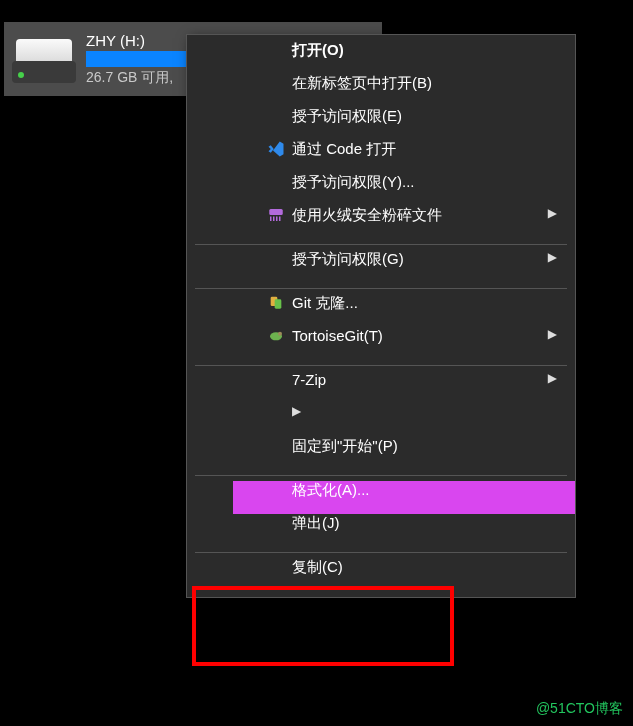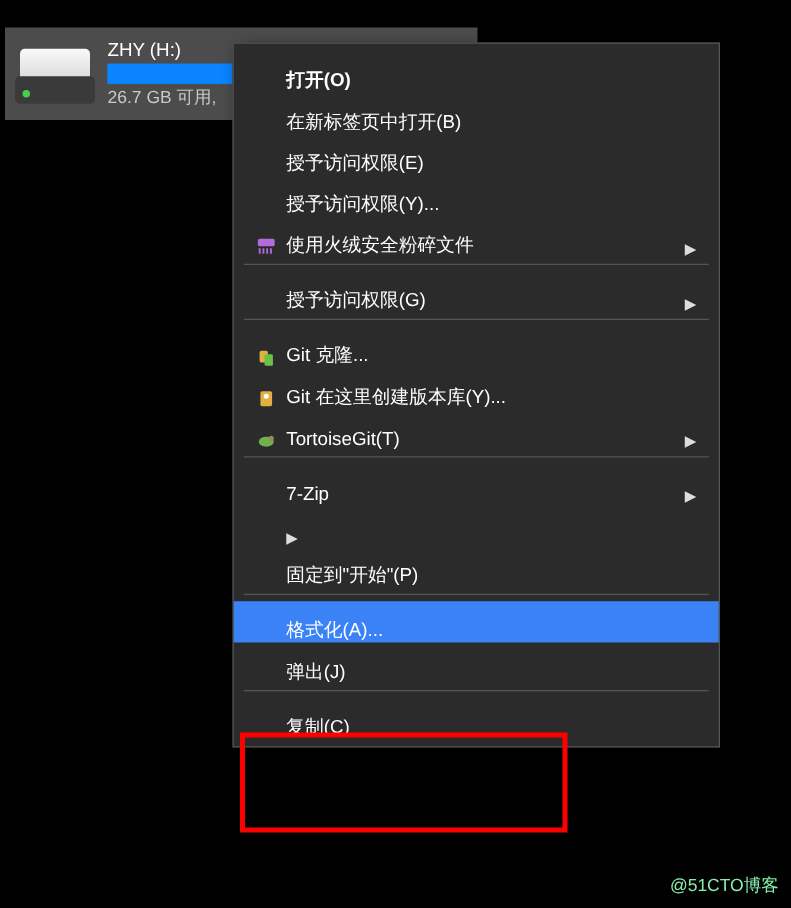--- a/index.html
+++ b/index.html
@@ -59,28 +59,29 @@
     position: absolute;
     left: 186px; top: 34px;
     width: 390px;
     background: #2b2b2b;
     border: 1px solid #555;
     padding: 6px 0;
     box-shadow: 4px 4px 12px rgba(0,0,0,.6);
   }
   .menu-item {
     display: flex;
-    align-items: flex-end;
+    align-items: flex-start;
     height: 33px;
-    padding: 0 18px 0 10px;
+    padding: 0 18px 0 27px;
     color: #fff;
     position: relative;
+    margin-left: 46px;
   }
   .menu-item.bold .label { font-weight: 700; }
-  .menu-item.highlight { background: #3b82f6; }
+  .menu-item.highlight { background: #d946ef; }
   .menu-item .icon {
     width: 32px;
     display: flex;
     justify-content: center;
     align-items: center;
   }
   .menu-item .label { flex: 1; font-size: 15px; }
   .menu-item .arrow {
     font-size: 12px;
     color: #ddd;
@@ -95,21 +96,21 @@
   .redbox {
     position: absolute;
     border: 4px solid #ff0000;
     pointer-events: none;
   }
 
   
   .watermark {
     position: absolute;
     right: 10px; bottom: 8px;
-    color: #86efac;
+    color: #22c55e;
     font-size: 14px;
   }
 
   
   svg { display: block; }
 </style>
 </head>
 <body>
 
 <div class="drive">
@@ -136,20 +137,28 @@
     <span class="icon"></span>
     <span class="label">在新标签页中打开(B)</span>
   </div>
 
   <div class="menu-item">
     <span class="icon"></span>
     <span class="label">授予访问权限(E)</span>
   </div>
 
 
+  <div class="menu-item">
+    <span class="icon">
+      <svg width="18" height="18" viewBox="0 0 24 24">
+          <path fill="#2f8aeb" d="M17 2l5 3v14l-5 3-9-8 9-12zM5 7l4 5-4 5-3-2 3-3-3-3 3-2z"></path>
+        </svg>
+    </span>
+    <span class="label">通过 Code 打开</span>
+  </div>
 
   <div class="menu-item">
     <span class="icon"></span>
     <span class="label">授予访问权限(Y)...</span>
   </div>
 
   <div class="menu-item">
     <span class="icon">
       <svg width="18" height="18" viewBox="0 0 24 24">
           <rect x="3" y="4" width="18" height="8" rx="2" fill="#b36bdc"></rect>
@@ -173,29 +182,20 @@
   <div class="menu-item">
     <span class="icon">
       <svg width="16" height="16" viewBox="0 0 24 24">
           <rect x="4" y="4" width="10" height="14" rx="2" fill="#e0b040"></rect>
           <rect x="10" y="8" width="10" height="14" rx="2" fill="#68c24a"></rect>
         </svg>
     </span>
     <span class="label">Git 克隆...</span>
   </div>
 
-  <div class="menu-item">
-    <span class="icon">
-      <svg width="16" height="16" viewBox="0 0 24 24">
-          <rect x="5" y="3" width="14" height="18" rx="2" fill="#e0b040"></rect>
-          <circle cx="12" cy="9" r="3" fill="#fff"></circle>
-        </svg>
-    </span>
-    <span class="label">Git 在这里创建版本库(Y)...</span>
-  </div>
 
   <div class="menu-item">
     <span class="icon">
       <svg width="16" height="16" viewBox="0 0 24 24">
           <ellipse cx="12" cy="14" rx="9" ry="6" fill="#6db24f"></ellipse>
           <circle cx="18" cy="10" r="3" fill="#9c8b5a"></circle>
         </svg>
     </span>
     <span class="label">TortoiseGit(T)</span>
     <span class="arrow">▶</span>

